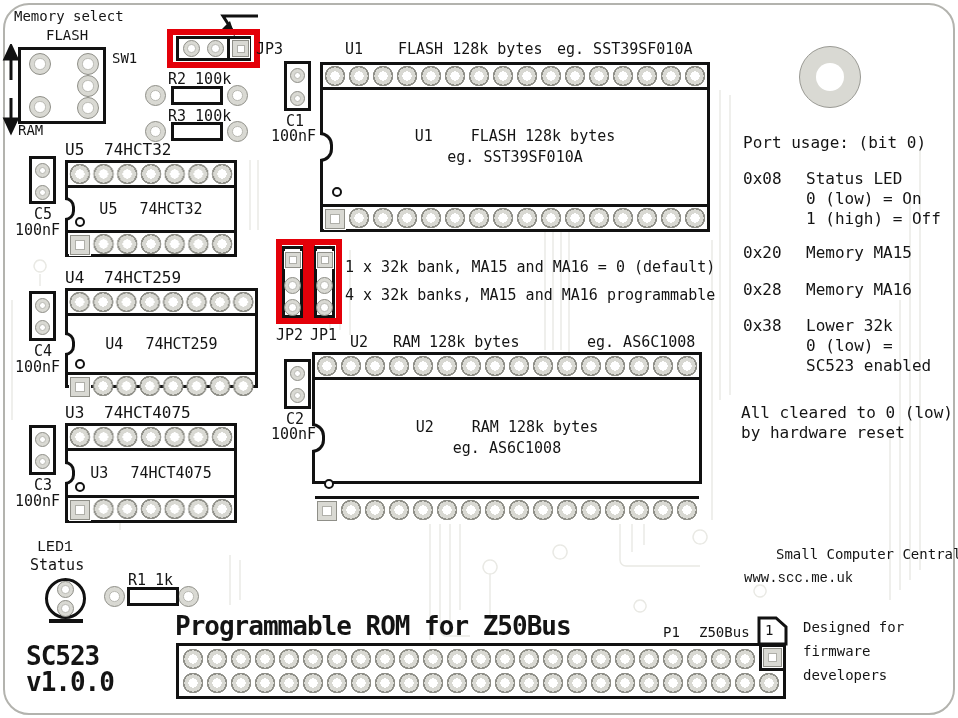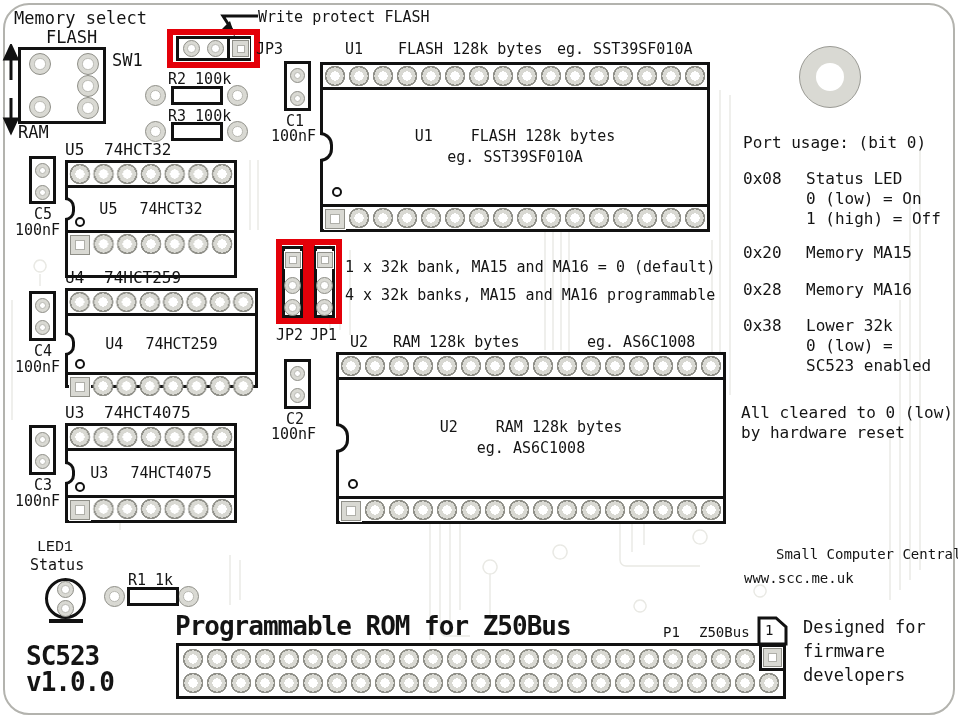--- a/index.html
+++ b/index.html
@@ -3,21 +3,21 @@
 <meta charset="utf-8">
 <style>
   html,body{margin:0;padding:0;background:#fff;}
   .stage{position:relative;width:958px;height:718px;background:#fff;overflow:hidden;
          font-family:"DejaVu Sans Mono",monospace;color:#141414;}
   .board{position:absolute;left:3px;top:3px;right:3px;bottom:3px;
          border:2px solid #b3b3ae;border-radius:26px;background:#fff;}
   .abs{position:absolute;}
   .lbl{position:absolute;font:15px/1.25 "DejaVu Sans Mono",monospace;color:#141414;white-space:pre;}
   .t14{font-size:14px;}
-  .t17{font-size:17px;}
+  .t17{font-size:14px;}
   .t16{font-size:16px;}
   .big{font-size:26px;font-weight:bold;letter-spacing:-1px;}
   .blk{border:3px solid #111;background:#fff;position:absolute;box-sizing:border-box;}
   
   .rpad{position:absolute;box-sizing:border-box;border-radius:50%;
         background:#d9d9d3;border:1.5px solid #8f8f88;}
   .rpad::after{content:"";position:absolute;inset:22%;border-radius:50%;background:#fff;border:1px solid #b9b9b3;}
   
   .sqpad{position:absolute;box-sizing:border-box;background:#fff;}
   .sqpad::before{content:"";position:absolute;inset:1px;background:#d9d9d3;border:1.5px solid #8f8f88;}
@@ -80,21 +80,20 @@
   </svg>
   <div class="blk" style="left:18px;top:47px;width:88px;height:77px;"></div>
   <div class="rpad" style="left:29px;top:53px;width:22px;height:22px;"></div>
   <div class="rpad" style="left:29px;top:96px;width:22px;height:22px;"></div>
   <div class="rpad" style="left:77px;top:53px;width:22px;height:22px;"></div>
   <div class="rpad" style="left:77px;top:75px;width:22px;height:22px;"></div>
   <div class="rpad" style="left:77px;top:97px;width:22px;height:22px;"></div>
   <div class="lbl t17" style="left:112px;top:50px;">SW1</div>
   <div class="lbl t17" style="left:18px;top:122px;">RAM</div>
 
-  <div class="lbl" style="left:258px;top:8px;">Write protect FLASH</div>
   <svg class="abs" style="left:210px;top:10px;" width="60" height="28">
     <polyline points="48,6 13,6 22,20" fill="none" stroke="#111" stroke-width="3"></polyline>
     <polygon points="25,26 12,19 20,11" fill="#111"></polygon>
   </svg>
   <div class="redbox" style="left:167px;top:29px;width:93px;height:39px;z-index:1;"></div>
   <div class="rbody" style="left:176px;top:36px;width:75px;height:25px;">
     <div class="rpad" style="left:4px;top:1px;width:17px;height:17px;"></div>
     <div class="rpad" style="left:28px;top:1px;width:17px;height:17px;"></div>
     <div style="position:absolute;left:48px;top:-1px;width:3px;height:21px;background:#111;"></div>
     <div class="sqpad" style="left:52px;top:0px;width:19px;height:19px;"></div>
@@ -142,21 +141,21 @@
   <div class="lbl t16" style="left:743px;top:243px;">0x20</div>
   <div class="lbl t16" style="left:806px;top:243px;">Memory MA15</div>
   <div class="lbl t16" style="left:743px;top:280px;">0x28</div>
   <div class="lbl t16" style="left:806px;top:280px;">Memory MA16</div>
   <div class="lbl t16" style="left:743px;top:316px;">0x38</div>
   <div class="lbl t16" style="left:806px;top:316px;"><span>Lower 32k</span><br><span>0 (low) =</span><br><span>SC523 enabled</span></div>
   <div class="lbl t16" style="left:741px;top:403px;"><span>All cleared to 0 (low)</span><br><span>by hardware reset</span></div>
 
   <div class="lbl t16" style="left:65px;top:140px;">U5</div>
   <div class="lbl t16" style="left:104px;top:140px;">74HCT32</div>
-  <div class="chip" style="left:65px;top:160px;width:172px;height:118px;">
+  <div class="chip" style="left:65px;top:160px;width:172px;height:97px;">
     <div class="strip top pads" style="background-size:calc(100%/7) 100%;"></div>
     <div class="chipbody" style="height:42px;">
       <span class="notch sm"></span>
       <span class="p1dot" style="left:7px;bottom:3px;"></span>
       <div class="ctext"><span>U5</span><span class="gap" style="margin-left:22px;">74HCT32</span></div>
     </div>
     <div class="strip bot pads" style="background-size:calc(100%/7) 100%;">
       <div class="sqpad" style="left:1px;top:1px;width:22px;height:22px;"></div>
     </div>
   </div>
@@ -198,21 +197,21 @@
     <div class="rpad" style="left:-1px;top:50px;width:17px;height:17px;"></div>
   </div>
   <div class="lbl" style="left:276px;top:326px;">JP2</div>
   <div class="lbl" style="left:310px;top:326px;">JP1</div>
   <div class="lbl" style="left:345px;top:258px;">1 x 32k bank, MA15 and MA16 = 0 (default)</div>
   <div class="lbl" style="left:345px;top:286px;">4 x 32k banks, MA15 and MA16 programmable</div>
 
   <div class="lbl" style="left:350px;top:333px;">U2</div>
   <div class="lbl" style="left:393px;top:333px;">RAM 128k bytes</div>
   <div class="lbl" style="left:587px;top:333px;">eg. AS6C1008</div>
-  <div class="chip" style="left:336px;top:352px;width:390px;height:172px;">
+  <div class="chip" style="left:312px;top:352px;width:390px;height:132px;">
     <div class="strip top pads" style="background-size:calc(100%/16) 100%;"></div>
     <div class="chipbody" style="height:116px;">
       <span class="notch"></span>
       <span class="p1dot"></span>
       <div class="ctext"><span>U2</span><span class="gap">RAM 128k bytes</span><br><span>eg. AS6C1008</span></div>
     </div>
     <div class="strip bot pads" style="background-size:calc(100%/16) 100%;">
       <div class="sqpad" style="left:1px;top:1px;width:22px;height:22px;"></div>
     </div>
   </div>
@@ -264,15 +263,15 @@
   </div>
   <div class="rbody" style="left:759px;top:644px;width:27px;height:27px;">
     <div class="sqpad" style="left:0px;top:0px;width:21px;height:21px;"></div>
   </div>
   <svg class="abs" style="left:757px;top:616px;" width="31" height="30">
     <path d="M2 2 H19 L29 11 V28 H2 Z" fill="#fff" stroke="#111" stroke-width="3"></path>
   </svg>
   <div class="lbl t14" style="left:765px;top:622px;z-index:2;">1</div>
 
   <div class="lbl t14" style="left:744px;top:546px;margin-left:32px;">Small Computer Central</div>
-  <div class="lbl t14" style="left:744px;top:570px;">www.scc.me.uk</div>
+  <div class="lbl t14" style="left:744px;top:570px;font-family:Liberation Mono, monospace;">www.scc.me.uk</div>
   <div class="lbl t17" style="left:803px;top:615px;line-height:24px;"><span>Designed for</span><br><span>firmware</span><br><span>developers</span></div>
 </div>
 
 </body></html>

